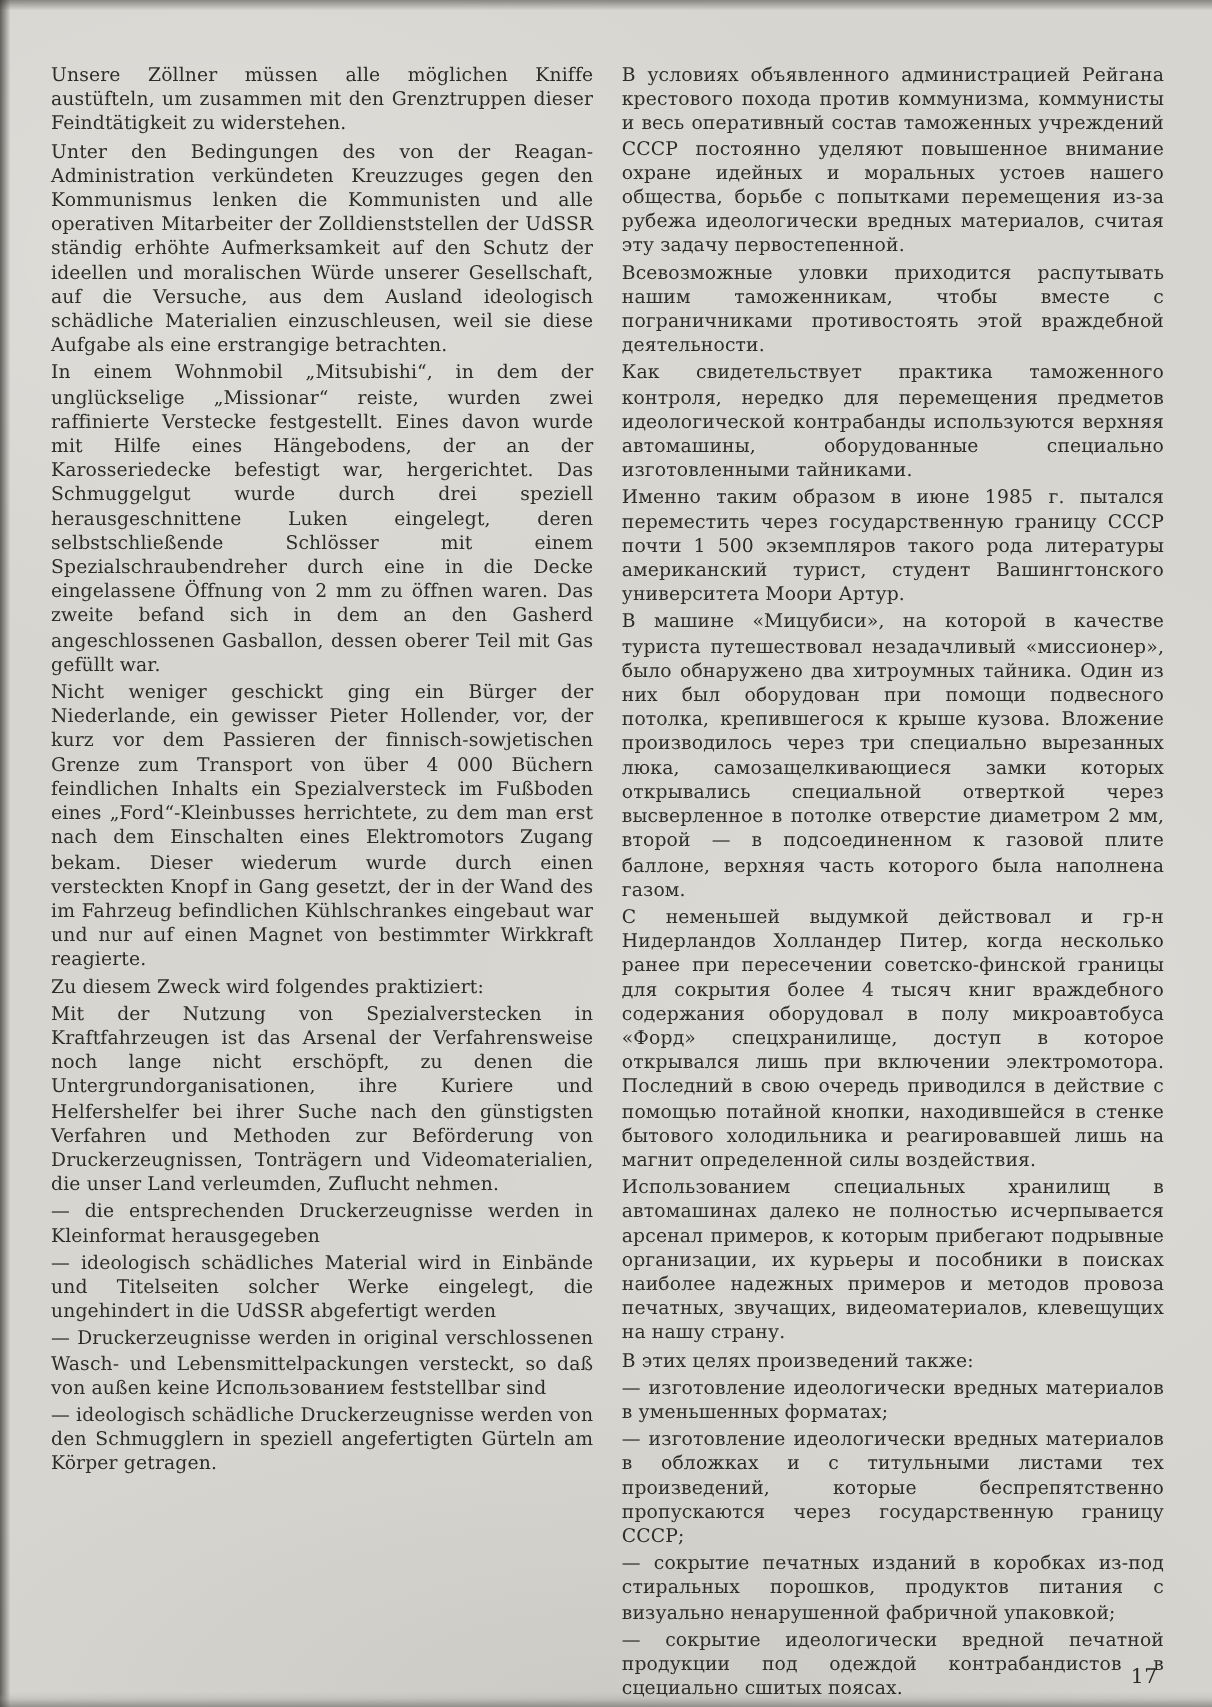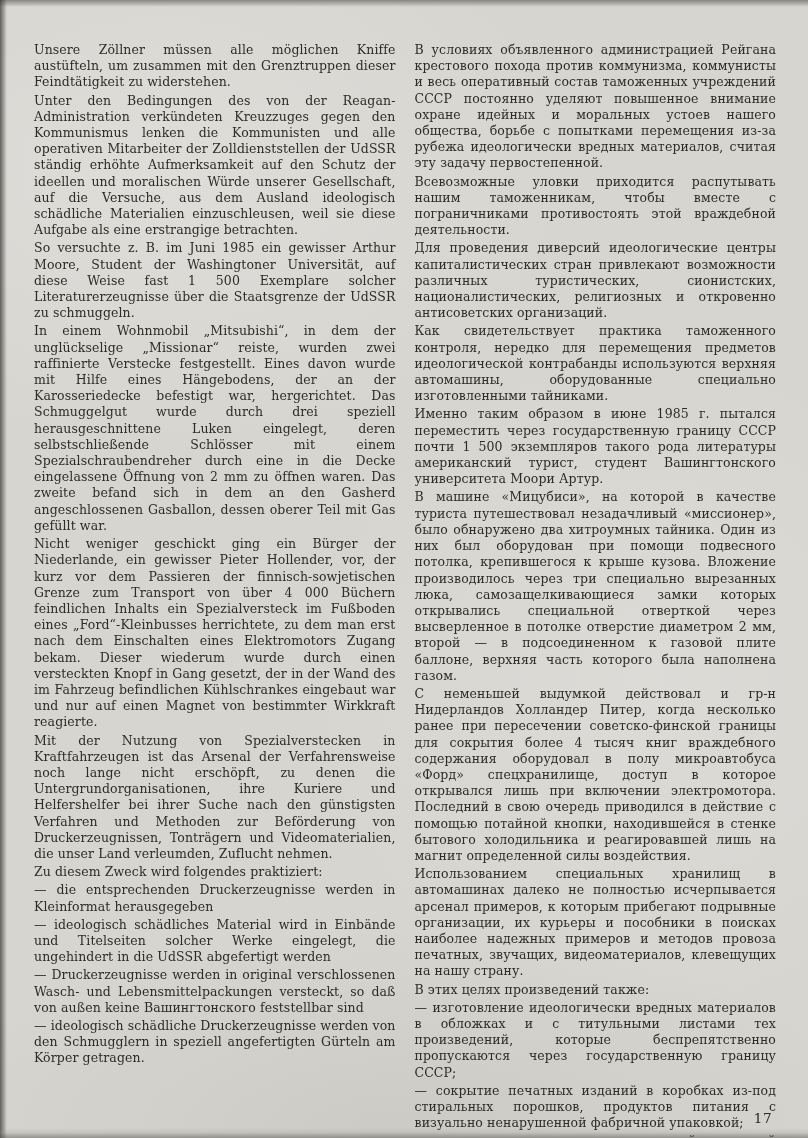--- a/index.html
+++ b/index.html
@@ -71,40 +71,39 @@
 
 <div class="page">
   <div class="edge-top"></div>
   <div class="edge-left"></div>
   <div class="edge-bottom"></div>
 
   <div class="columns">
     <div class="col" lang="de">
         <p>Unsere Zöllner müssen alle möglichen Kniffe austüfteln, um zusammen mit den Grenztruppen dieser Feindtätigkeit zu widerstehen.</p>
         <p>Unter den Bedingungen des von der Reagan-Administration verkündeten Kreuzzuges gegen den Kommunismus lenken die Kommunisten und alle operativen Mitarbeiter der Zolldienststellen der UdSSR ständig erhöhte Aufmerksamkeit auf den Schutz der ideellen und moralischen Würde unserer Gesellschaft, auf die Versuche, aus dem Ausland ideologisch schädliche Materialien einzuschleusen, weil sie diese Aufgabe als eine erstrangige betrachten.</p>
-        <p>So versuchte z. B. im Juni 1985 ein gewisser Arthur Moore, Student der Washingtoner Universität, auf diese Weise fast 1 500 Exemplare solcher Literaturerzeugnisse über die Staatsgrenze der UdSSR zu schmuggeln.</p>
         <p>In einem Wohnmobil „Mitsubishi“, in dem der unglückselige „Missionar“ reiste, wurden zwei raffinierte Verstecke festgestellt. Eines davon wurde mit Hilfe eines Hängebodens, der an der Karosseriedecke befestigt war, hergerichtet. Das Schmuggelgut wurde durch drei speziell herausgeschnittene Luken eingelegt, deren selbstschließende Schlösser mit einem Spezialschraubendreher durch eine in die Decke eingelassene Öffnung von 2 mm zu öffnen waren. Das zweite befand sich in dem an den Gasherd angeschlossenen Gasballon, dessen oberer Teil mit Gas gefüllt war.</p>
         <p>Nicht weniger geschickt ging ein Bürger der Niederlande, ein gewisser Pieter Hollender, vor, der kurz vor dem Passieren der finnisch-sowjetischen Grenze zum Transport von über 4 000 Büchern feindlichen Inhalts ein Spezialversteck im Fußboden eines „Ford“-Kleinbusses herrichtete, zu dem man erst nach dem Einschalten eines Elektromotors Zugang bekam. Dieser wiederum wurde durch einen versteckten Knopf in Gang gesetzt, der in der Wand des im Fahrzeug befindlichen Kühlschrankes eingebaut war und nur auf einen Magnet von bestimmter Wirkkraft reagierte.</p>
+        <p>Zu diesem Zweck wird folgendes praktiziert:</p>
         <p>Mit der Nutzung von Spezialverstecken in Kraftfahrzeugen ist das Arsenal der Verfahrensweise noch lange nicht erschöpft, zu denen die Untergrundorganisationen, ihre Kuriere und Helfershelfer bei ihrer Suche nach den günstigsten Verfahren und Methoden zur Beförderung von Druckerzeugnissen, Tonträgern und Videomaterialien, die unser Land verleumden, Zuflucht nehmen.</p>
-        <p>Zu diesem Zweck wird folgendes praktiziert:</p>
         <p>— die entsprechenden Druckerzeugnisse werden in Kleinformat herausgegeben</p>
         <p>— ideologisch schädliches Material wird in Einbände und Titelseiten solcher Werke eingelegt, die ungehindert in die UdSSR abgefertigt werden</p>
-        <p>— Druckerzeugnisse werden in original verschlossenen Wasch- und Lebensmittelpackungen versteckt, so daß von außen keine Вашингтонского feststellbar sind</p>
+        <p>— Druckerzeugnisse werden in original verschlossenen Wasch- und Lebensmittelpackungen versteckt, so daß von außen keine Использованием feststellbar sind</p>
         <p>— ideologisch schädliche Druckerzeugnisse werden von den Schmugglern in speziell angefertigten Gürteln am Körper getragen.</p>
       </div>
     <div class="col" lang="ru">
         <p>В условиях объявленного администрацией Рейгана крестового похода против коммунизма, коммунисты и весь оперативный состав таможенных учреждений СССР постоянно уделяют повышенное внимание охране идейных и моральных устоев нашего общества, борьбе с попытками перемещения из-за рубежа идеологически вредных материалов, считая эту задачу первостепенной.</p>
         <p>Всевозможные уловки приходится распутывать нашим таможенникам, чтобы вместе с пограничниками противостоять этой враждебной деятельности.</p>
-        <p>Для проведения диверсий идеологические центры капиталистических стран привлекают возможности различных туристических, сионистских, националистических, религиозных и откровенно антисоветских организаций.</p>
         <p>Как свидетельствует практика таможенного контроля, нередко для перемещения предметов идеологической контрабанды используются верхняя автомашины, оборудованные специально изготовленными тайниками.</p>
         <p>Именно таким образом в июне 1985 г. пытался переместить через государственную границу СССР почти 1 500 экземпляров такого рода литературы американский турист, студент Вашингтонского университета Моори Артур.</p>
         <p>В машине «Мицубиси», на которой в качестве туриста путешествовал незадачливый «миссионер», было обнаружено два хитроумных тайника. Один из них был оборудован при помощи подвесного потолка, крепившегося к крыше кузова. Вложение производилось через три специально вырезанных люка, самозащелкивающиеся замки которых открывались специальной отверткой через высверленное в потолке отверстие диаметром 2 мм, второй — в подсоединенном к газовой плите баллоне, верхняя часть которого была наполнена газом.</p>
         <p>С неменьшей выдумкой действовал и гр-н Нидерландов Холландер Питер, когда несколько ранее при пересечении советско-финской границы для сокрытия более 4 тысяч книг враждебного содержания оборудовал в полу микроавтобуса «Форд» спецхранилище, доступ в которое открывался лишь при включении электромотора. Последний в свою очередь приводился в действие с помощью потайной кнопки, находившейся в стенке бытового холодильника и реагировавшей лишь на магнит определенной силы воздействия.</p>
         <p>Использованием специальных хранилищ в автомашинах далеко не полностью исчерпывается арсенал примеров, к которым прибегают подрывные организации, их курьеры и пособники в поисках наиболее надежных примеров и методов провоза печатных, звучащих, видеоматериалов, клевещущих на нашу страну.</p>
         <p>В этих целях произведений также:</p>
+        <p>— изготовление идеологически вредных материалов в уменьшенных форматах;</p>
         <p>— изготовление идеологически вредных материалов в обложках и с титульными листами тех произведений, которые беспрепятственно пропускаются через государственную границу СССР;</p>
         <p>— сокрытие печатных изданий в коробках из-под стиральных порошков, продуктов питания с визуально ненарушенной фабричной упаковкой;</p>
         <p>— сокрытие идеологически вредной печатной продукции под одеждой контрабандистов в сцециально сшитых поясах.</p>
       </div>
   </div>
 
   <div class="pageno">17</div>
 </div>
 
 </body></html>

